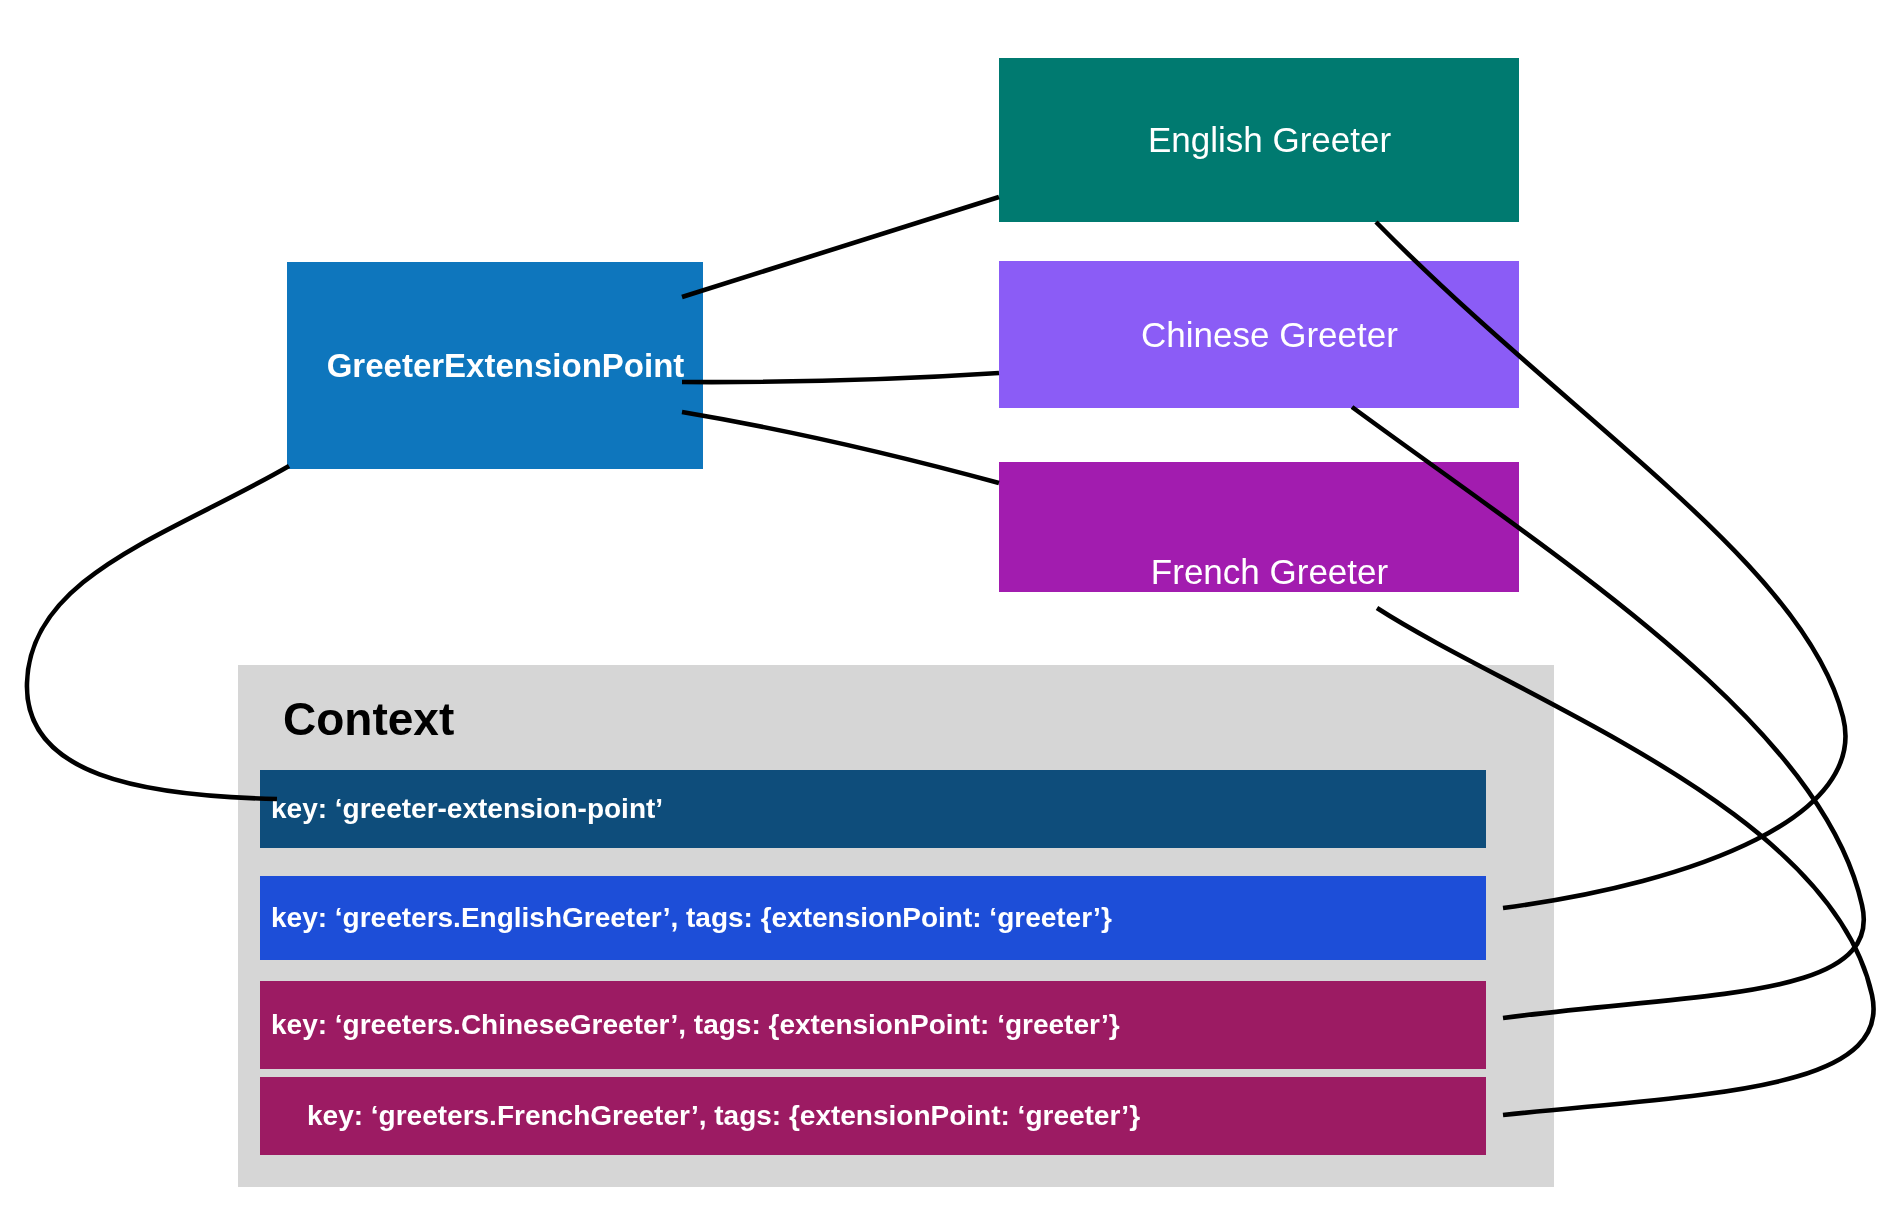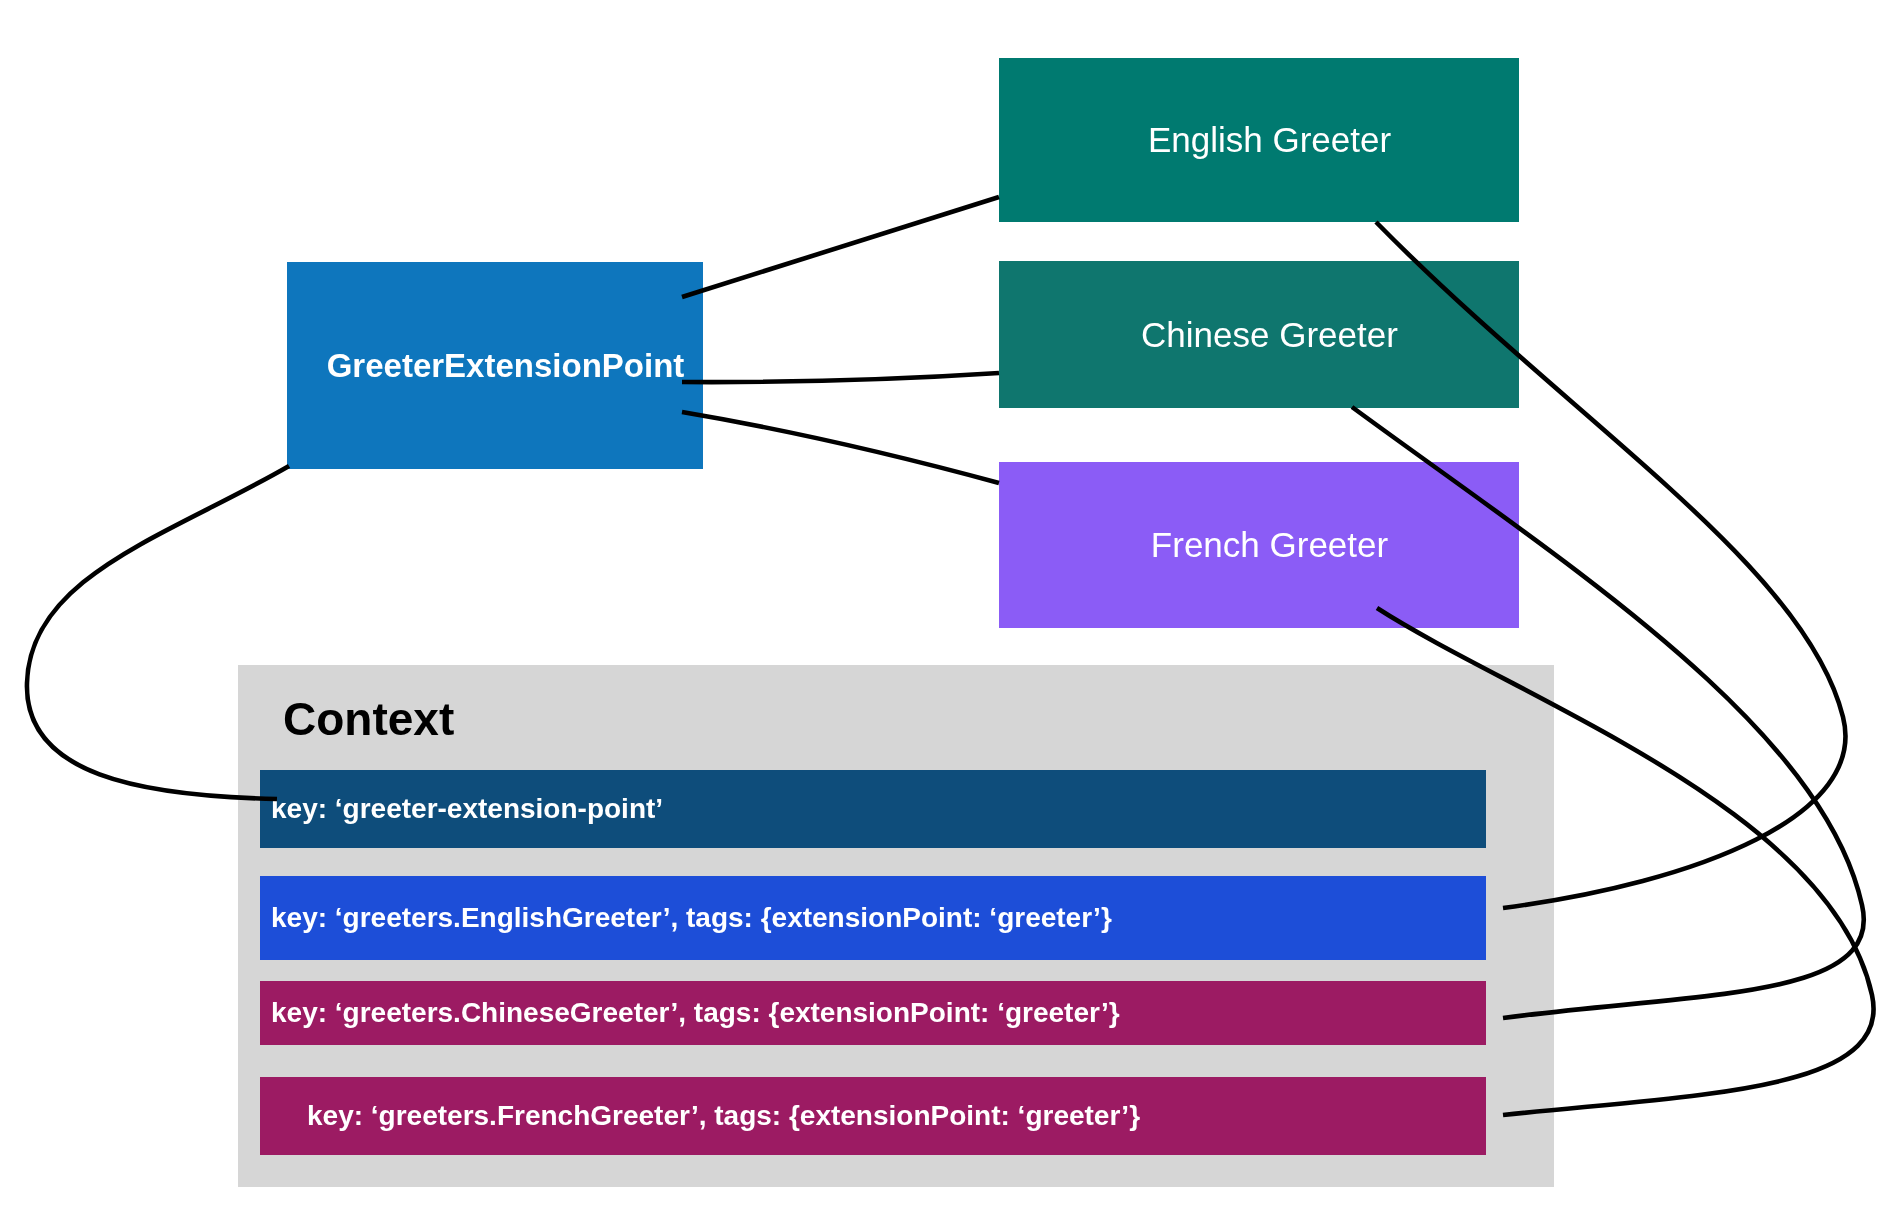--- a/index.html
+++ b/index.html
@@ -13,42 +13,42 @@
   .node{
     position:absolute;
     display:flex;align-items:center;justify-content:center;
     color:#ffffff;
     font-size:35px;
     text-align:center;
     padding-left:21px;
   }
   .node-ep{left:287px;top:262px;width:395px;height:207px;background:#0E76BD;font-size:33px;font-weight:bold;}
   .node-english{left:999px;top:58px;width:499px;height:164px;background:#007A70;}
-  .node-chinese{left:999px;top:261px;width:499px;height:147px;background:#0f766e;}
-  .node-french{left:999px;top:462px;width:499px;height:166px;background:#8b5cf6;}
+  .node-chinese{left:999px;top:261px;width:499px;height:147px;background:#8b5cf6;}
+  .node-french{left:999px;top:462px;width:499px;height:130px;background:#a21caf;align-items:flex-end;}
   .context{
     position:absolute;
     left:238px;top:665px;width:1316px;height:522px;
     background:#D6D6D6;
   }
   .context-title{
     position:absolute;left:45px;top:27px;
     font-size:46px;font-weight:bold;color:#000000;
     letter-spacing:0px;
   }
   .bar{
     position:absolute;
     left:22px;width:1226px;
     display:flex;align-items:center;
     color:#ffffff;font-size:28px;
     padding-left:11px;box-sizing:border-box;font-weight:bold;
   }
   .bar-ep{top:105px;height:78px;background:#0E4D7B;}
   .bar-1{top:211px;height:84px;background:#1d4ed8;}
-  .bar-2{top:316px;height:64px;background:#9C1B63;}
+  .bar-2{top:316px;height:88px;background:#9C1B63;}
   .bar-3{top:412px;height:78px;background:#9C1B63;padding-left:47px;}
   svg.edges{
     position:absolute;left:0;top:0;width:1878px;height:1230px;
     pointer-events:none;
   }
   svg.edges path{fill:none;stroke:#000000;stroke-width:4.6px;}
 </style>
 </head>
 <body>
 

